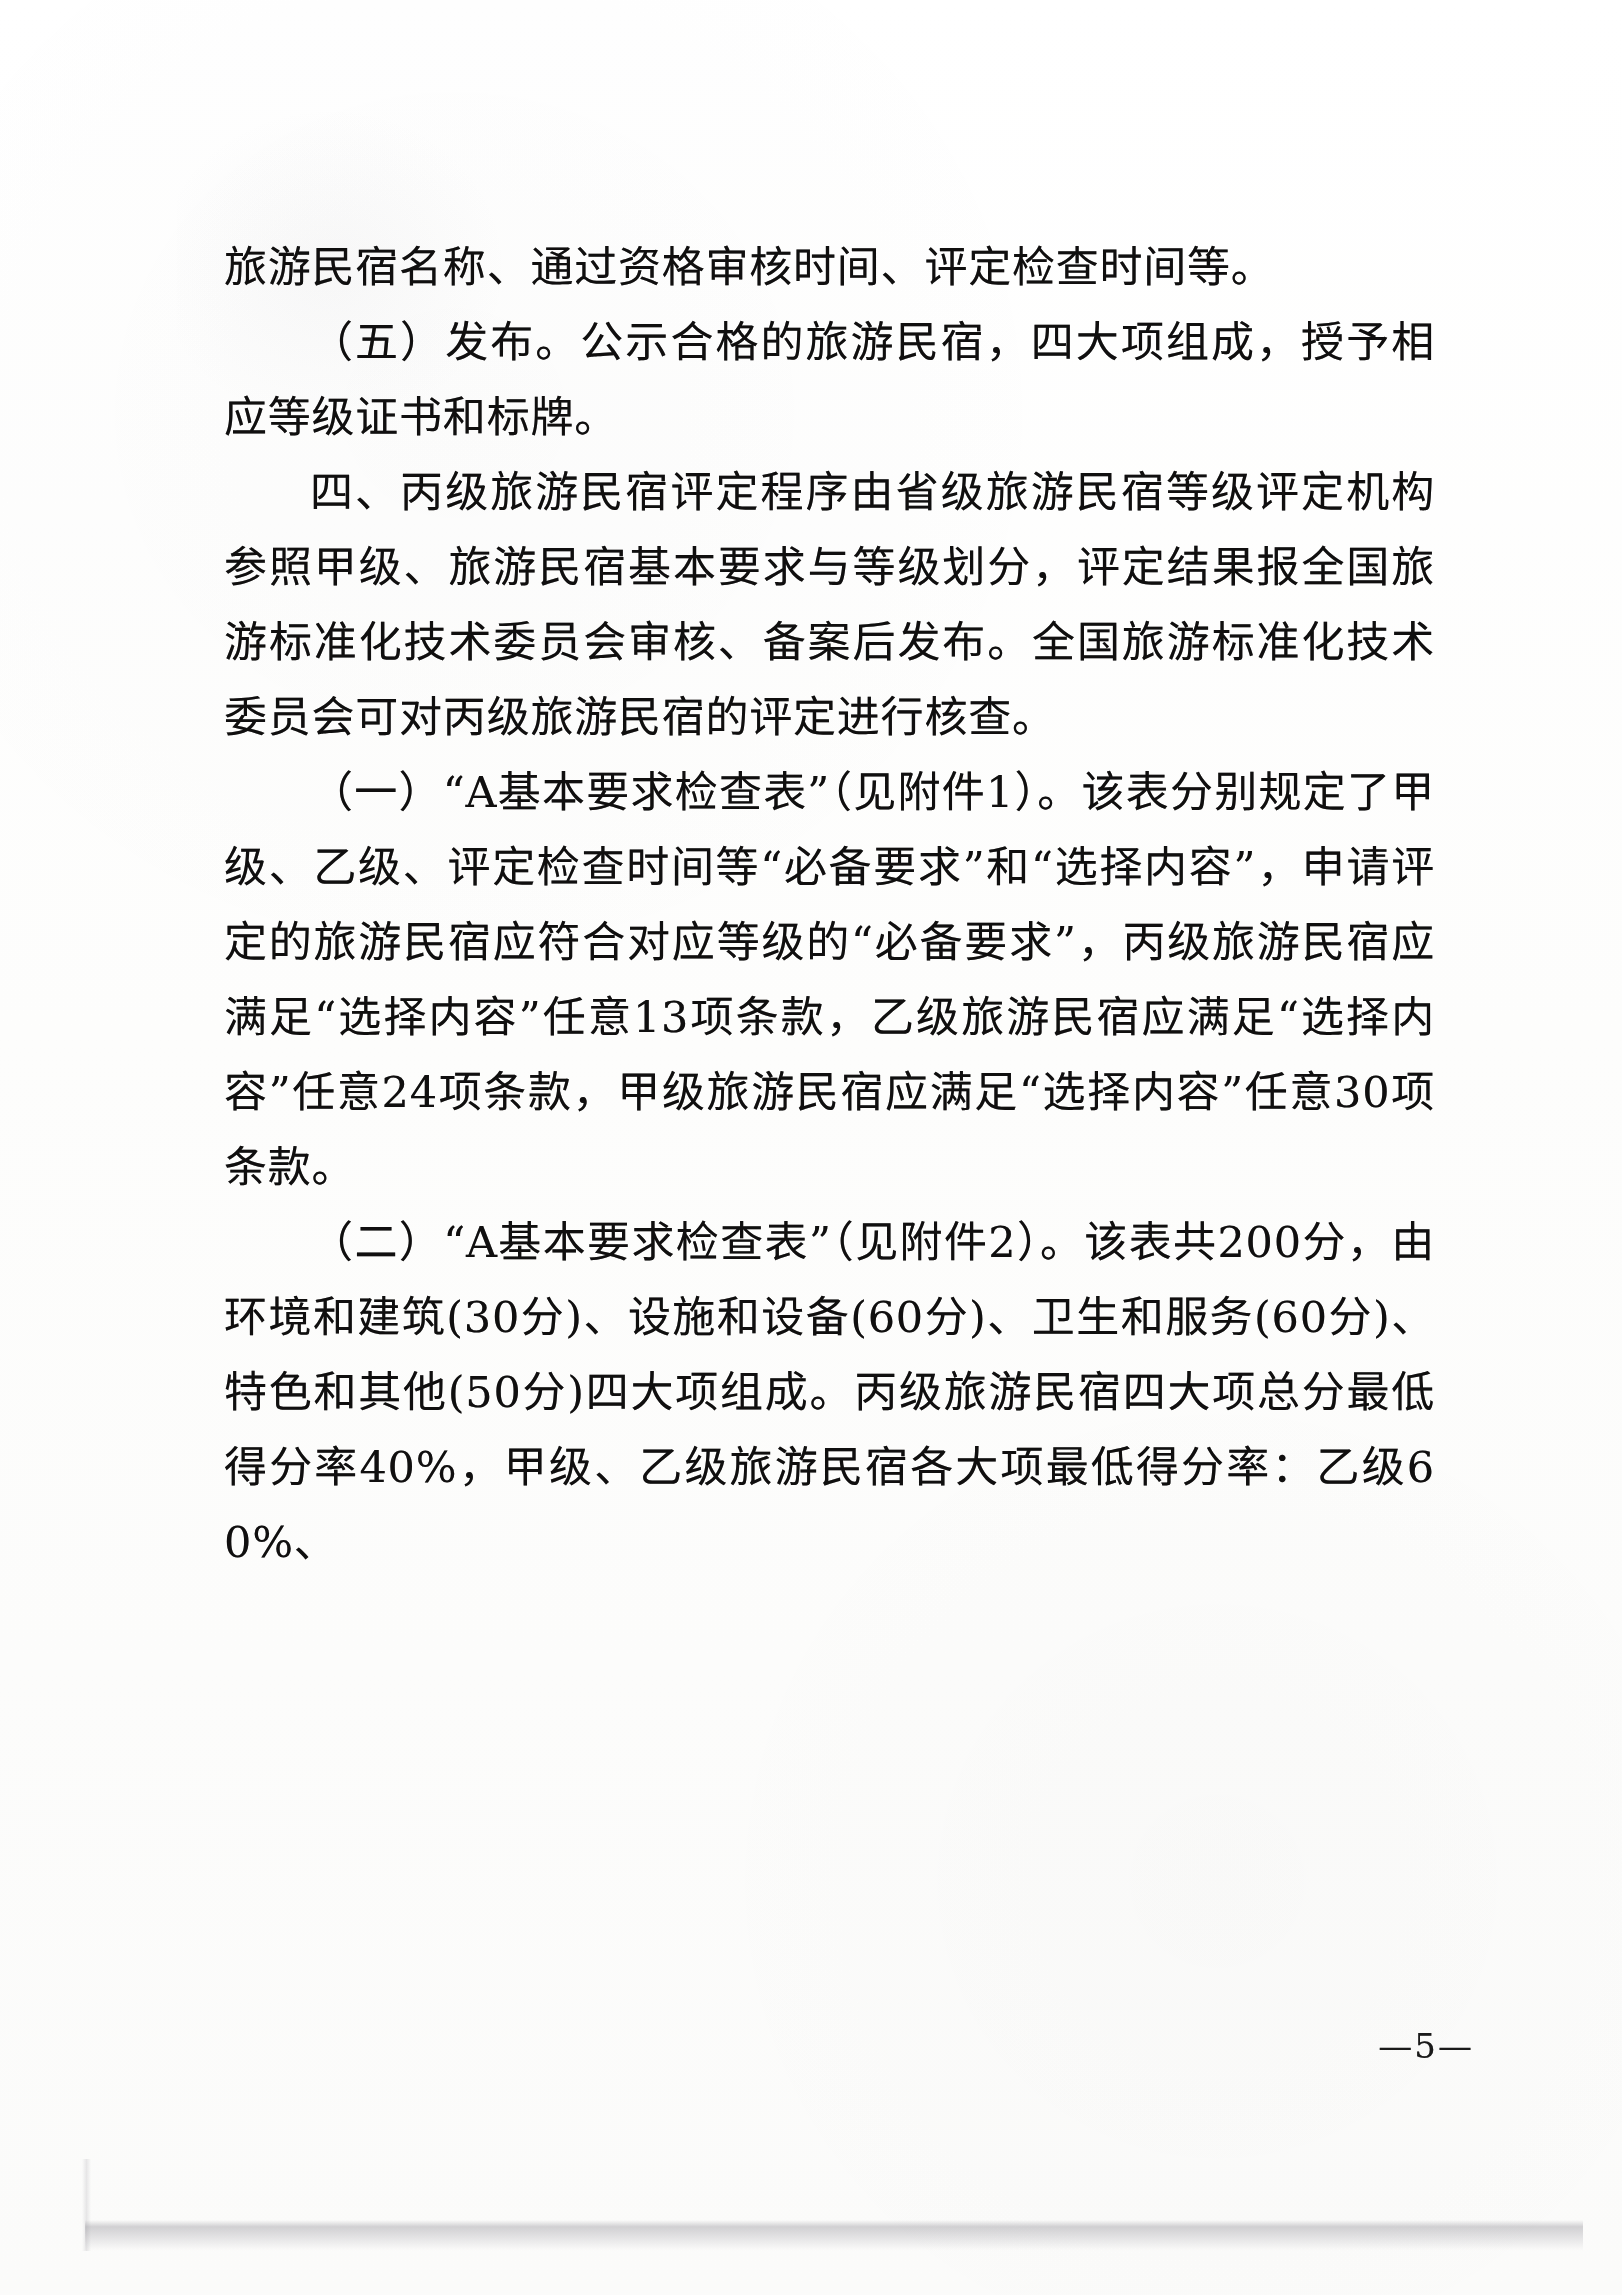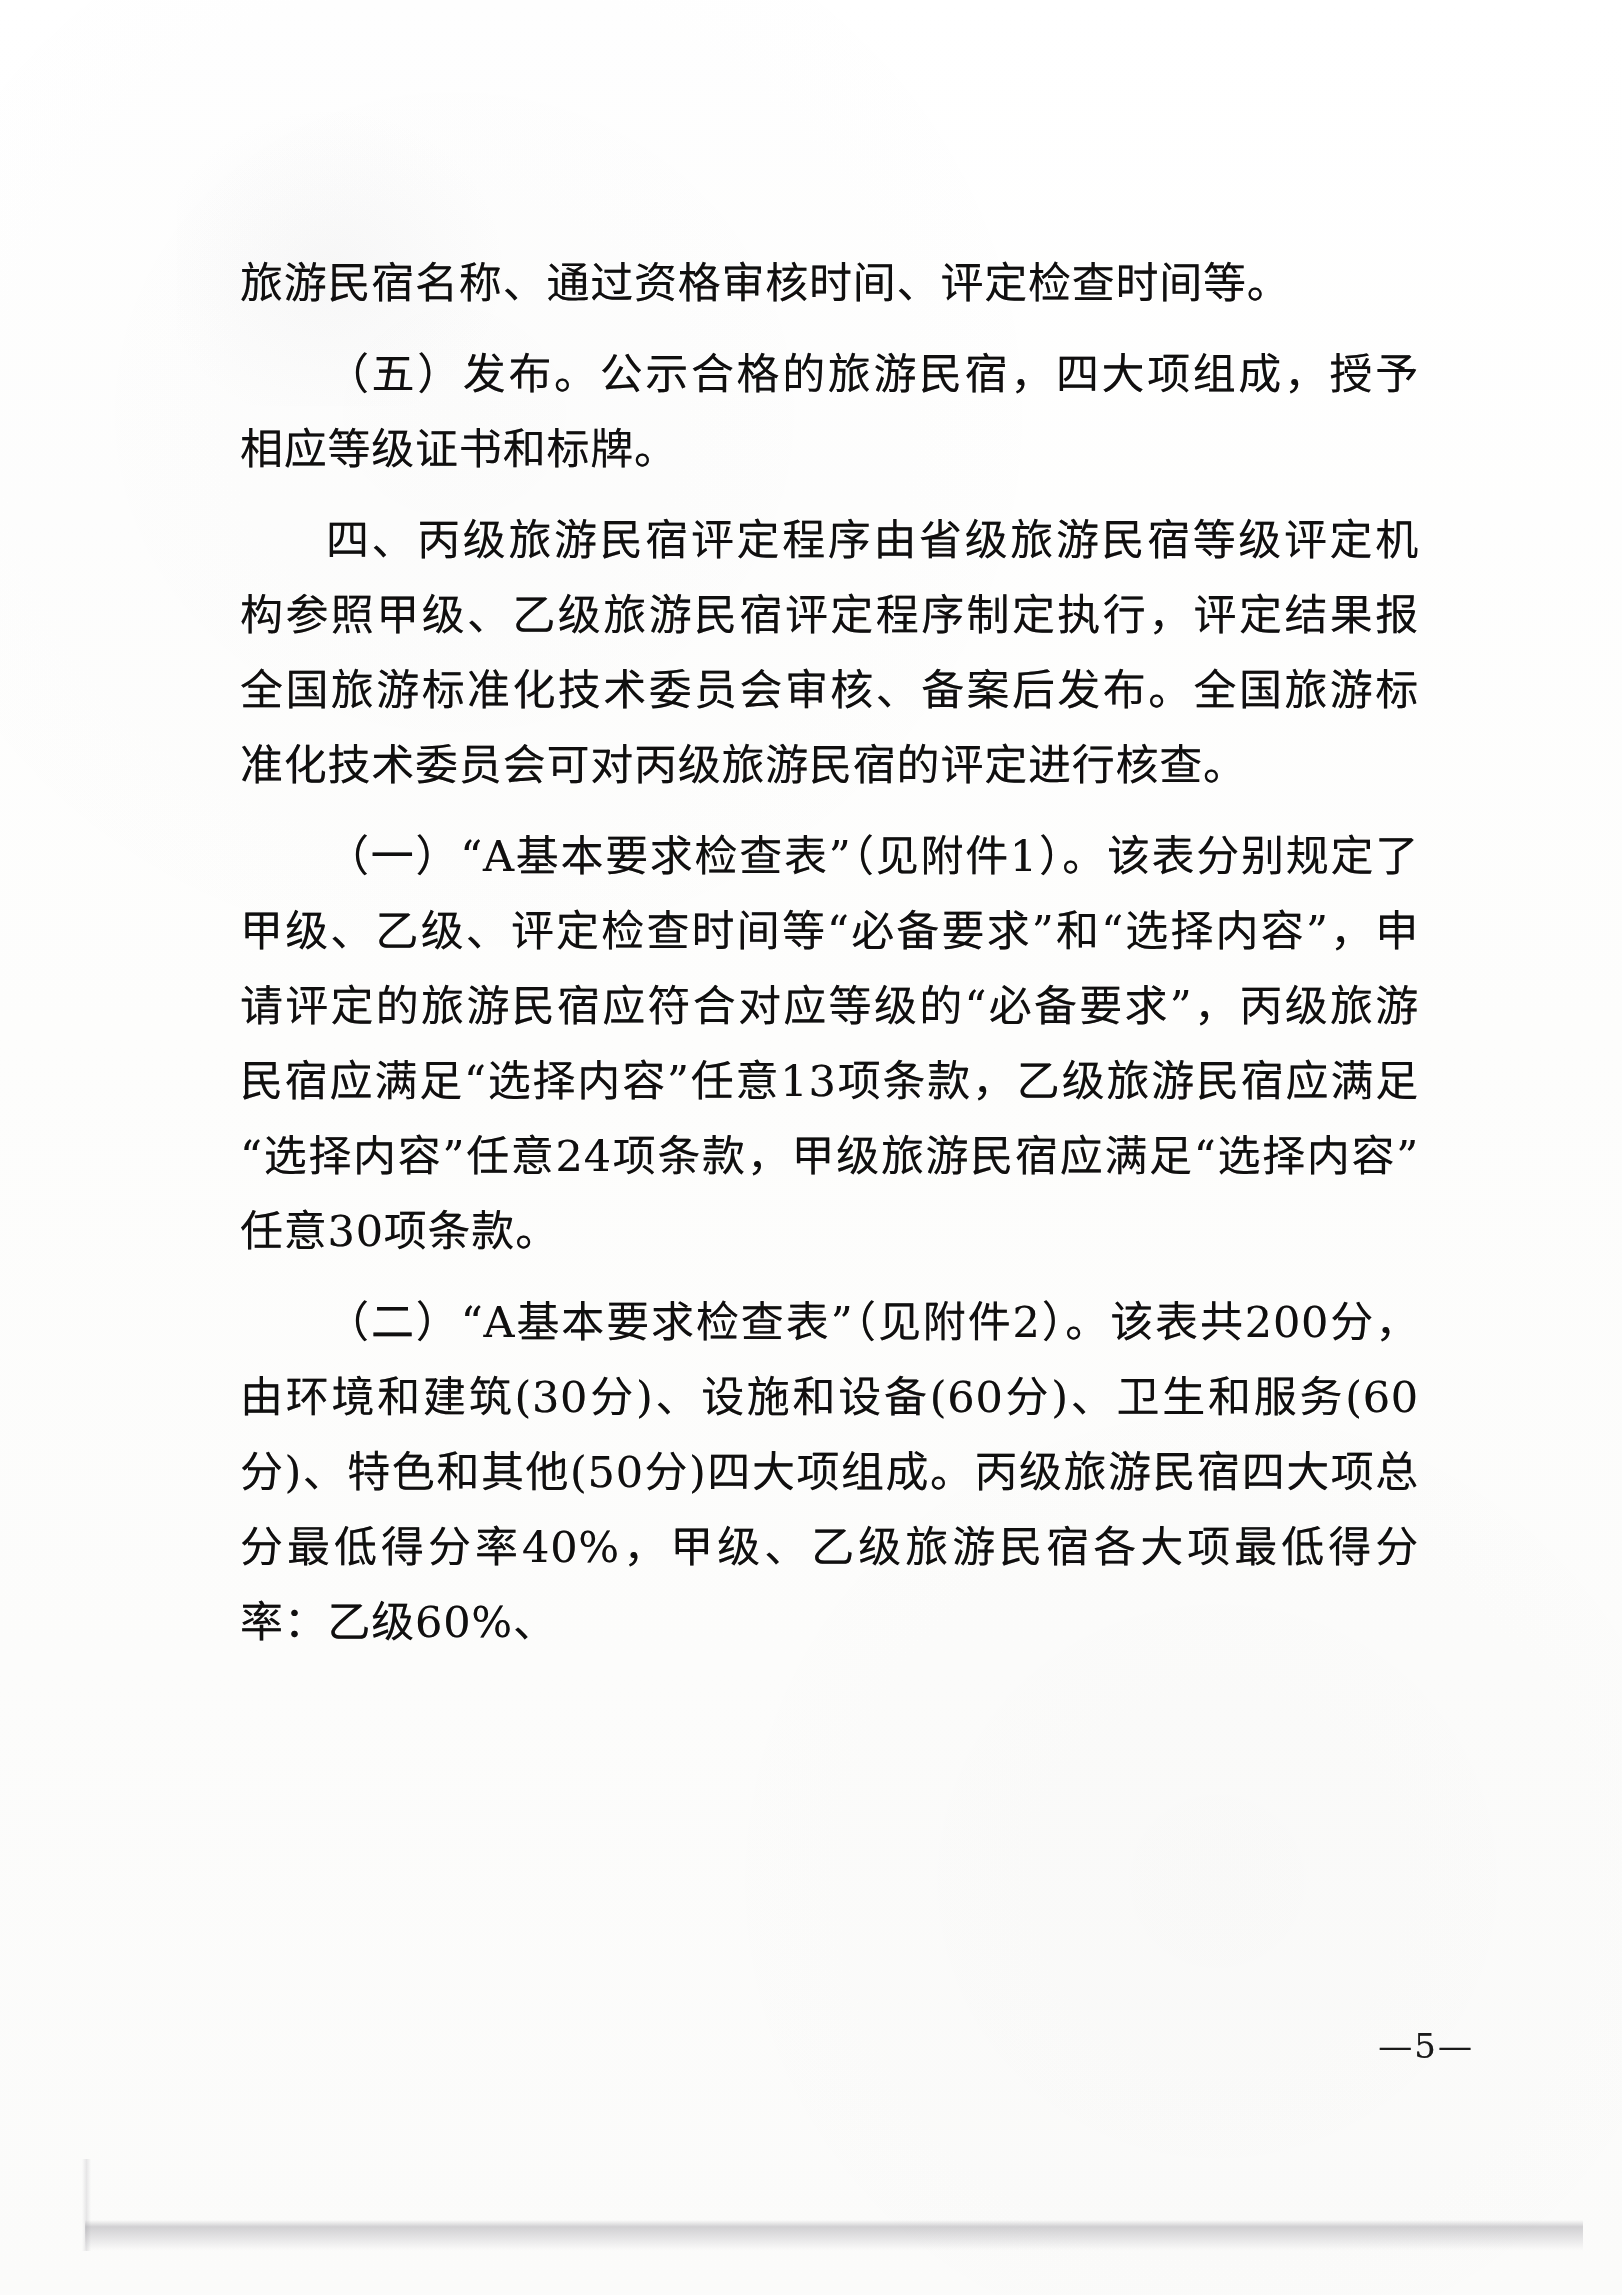--- a/index.html
+++ b/index.html
@@ -68,21 +68,21 @@
 
   
   .body-text {
     position: absolute;
     left: 224px;
     top: 230px;
     width: 1211px;
   }
 
   .para {
-    margin: 16px;
+    margin: 0;
     font-size: 43px;
     line-height: 75px;
     letter-spacing: 0.018em;
     text-align: justify;
     text-justify: inter-character;
     text-align-last: left;
     word-break: break-all;
     color: #100f0f;
     font-weight: 500;
     text-shadow: 0 0 0.4px rgba(0,0,0,0.45);
@@ -119,21 +119,21 @@
   <div class="scan-smudge"></div>
   <div class="scan-edge-left"></div>
   <div class="scan-edge"></div>
 
   <div class="body-text">
     <p class="para">旅游民宿名称、通过资格审核时间、评定检查时间等。</p>
 
     <p class="para indent">（五）发布。公示合格的旅游民宿，四大项组成，授予相应等级证书和标牌。</p>
 
 
-    <p class="para indent">四、丙级旅游民宿评定程序由省级旅游民宿等级评定机构参照甲级、乙级旅游民宿评定程序制定执行，评定结果报全国旅游标准化技术委员会审核、备案后发布。全国旅游标准化技术委员会可对丙级旅游民宿的评定进行核查。</p>
+    <p class="para indent">四、丙级旅游民宿评定程序由省级旅游民宿等级评定机构参照甲级、旅游民宿基本要求与等级划分，评定结果报全国旅游标准化技术委员会审核、备案后发布。全国旅游标准化技术委员会可对丙级旅游民宿的评定进行核查。</p>
 
 
     <p class="para indent">（一）“A基本要求检查表”（见附件1）。该表分别规定了甲级、乙级、评定检查时间等“必备要求”和“选择内容”，申请评定的旅游民宿应符合对应等级的“必备要求”，丙级旅游民宿应满足“选择内容”任意13项条款，乙级旅游民宿应满足“选择内容”任意24项条款，甲级旅游民宿应满足“选择内容”任意30项条款。</p>
 
     <p class="para indent">（二）“A基本要求检查表”（见附件2）。该表共200分，由环境和建筑(30分)、设施和设备(60分)、卫生和服务(60分)、特色和其他(50分)四大项组成。丙级旅游民宿四大项总分最低得分率40%，甲级、乙级旅游民宿各大项最低得分率：乙级60%、</p>
   </div>
 
   <div class="page-number">—5—</div>
 
 </div>

